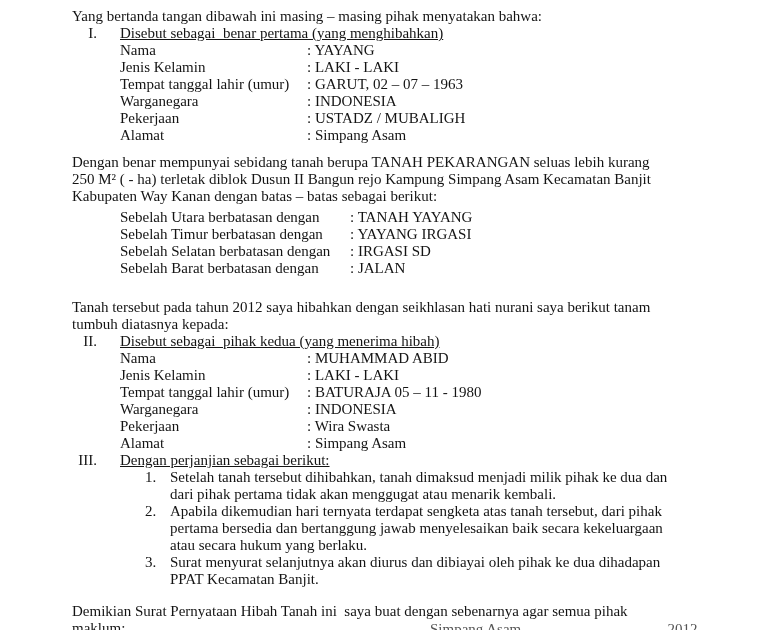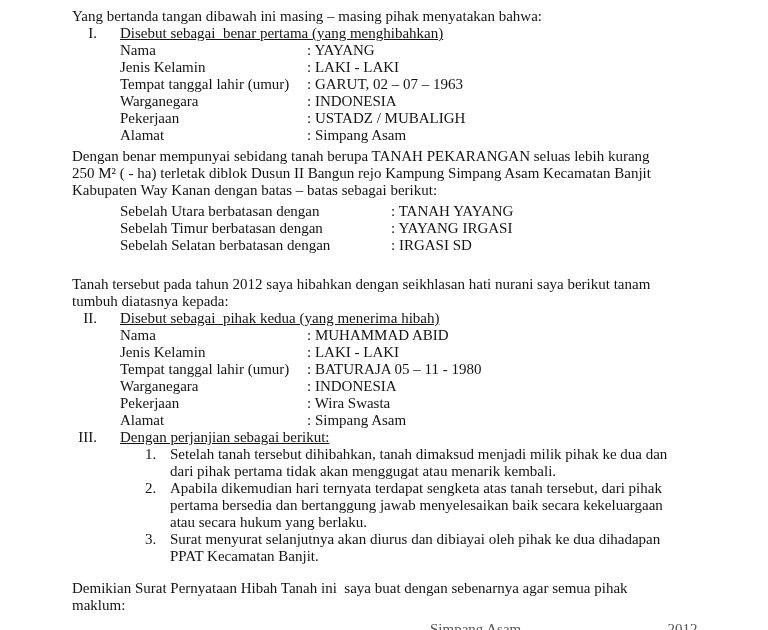--- a/index.html
+++ b/index.html
@@ -27,26 +27,26 @@
     padding-right: 23px;
     text-align: right;
   }
   .fields { margin-left: 48px; }
   .frow { display: flex; }
   .flabel { flex: none; width: 187px; white-space: pre; }
   .fvalue { white-space: pre; }
   .fvalue::before { content: ": "; }
 
   .boundaries { margin-left: 48px; margin-top: 4px; }
-  .brow { display: flex; gap: 41px; }
+  .brow { display: flex; }
   .blabel { flex: none; width: 230px; white-space: pre; }
   .bvalue { white-space: pre; }
   .bvalue::before { content: ": "; }
 
-  .para-land { margin-top: 4px; }
+  .para-land { margin-top: 10px; }
   .para-grant { margin-top: 22px; }
   .closing { margin-top: 15px; }
 
   .list-item { display: flex; }
   .linum { flex: none; margin-left: 73px; width: 25px; }
   .litext { white-space: pre; }
 
   .footer-partial {
     position: absolute;
     left: 430px;
@@ -103,20 +103,24 @@
         <span class="bvalue">TANAH YAYANG</span>
     </div>
     <div class="brow">
       <span class="blabel">Sebelah Timur berbatasan dengan</span>
         <span class="bvalue">YAYANG IRGASI</span>
     </div>
     <div class="brow">
       <span class="blabel">Sebelah Selatan berbatasan dengan</span>
         <span class="bvalue">IRGASI SD</span>
     </div>
+    <div class="brow">
+      <span class="blabel">Sebelah Barat berbatasan dengan</span>
+        <span class="bvalue">JALAN</span>
+    </div>
   </div>
 
   <div class="para-grant pre">Tanah tersebut pada tahun 2012 saya hibahkan dengan seikhlasan hati nurani saya berikut tanam
 tumbuh diatasnya kepada:</div>
 
   <div class="roman-row">
     <span class="roman">II.</span>
     <span class="u pre">Disebut sebagai  pihak kedua (yang menerima hibah)</span>
   </div>
   <div class="fields">

